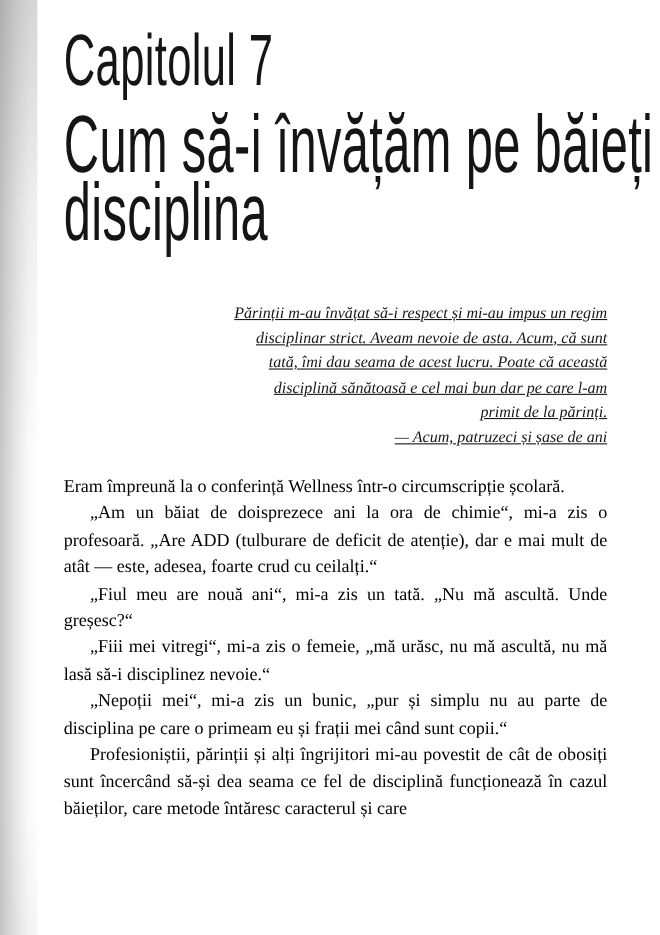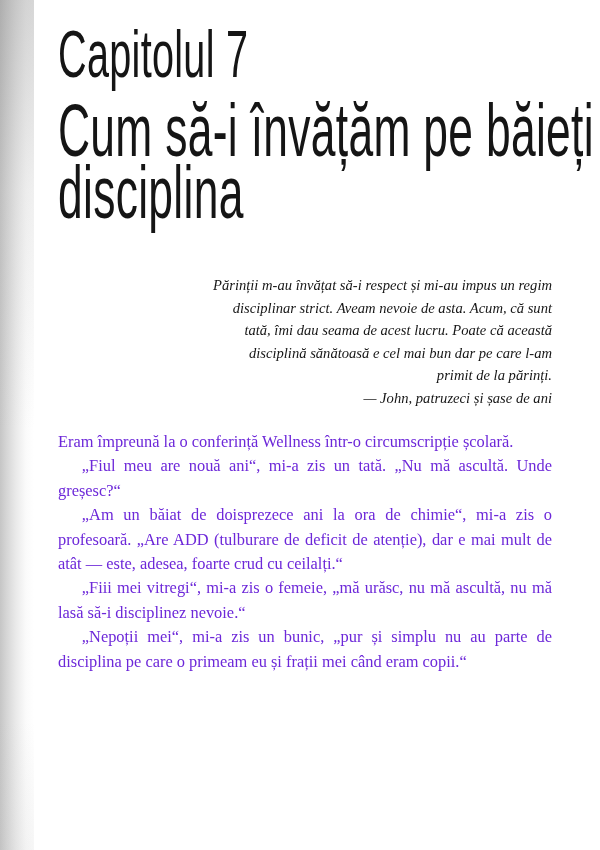--- a/index.html
+++ b/index.html
@@ -85,37 +85,38 @@
   .epigraph {
     position: absolute;
     top: 274px;
     left: 152px;
     width: 342px;
     text-align: right;
     font-style: italic;
     font-size: 14.6px;
     line-height: 22.6px;
     color: #161616;
+    text-decoration: underline;
   }
   .epigraph-attrib {
     display: block;
     white-space: nowrap;
   }
 
   
   .body-text {
     position: absolute;
     top: 430px;
     left: 0;
     width: 494px;
     font-size: 16.4px;
     line-height: 24.4px;
     text-align: justify;
     text-justify: inter-word;
-    color: #6d28d9;
+    color: #000000;
   }
   .body-text p {
     margin: 0;
     text-indent: 1.45em;
   }
   .body-text p.no-indent {
     text-indent: 0;
   }
   .body-text p:last-child {
     text-align: justify;
@@ -131,25 +132,26 @@
   <div class="content">
 
     <div class="chapter-label">Capitolul 7</div>
 
     <div class="chapter-title l1">Cum să-i învățăm pe băieți</div>
 
     <div class="chapter-title l2">disciplina</div>
 
     <div class="epigraph">
       <span>Părinții m-au învățat să-i respect și mi-au impus un regim disciplinar strict. Aveam nevoie de asta. Acum, că sunt tată, îmi dau seama de acest lucru. Poate că această disciplină sănătoasă e cel mai bun dar pe care l-am primit de la părinți.</span>
-      <span class="epigraph-attrib">— John, patruzeci și șase de ani</span>
+      <span class="epigraph-attrib">— Acum, patruzeci și șase de ani</span>
     </div>
 
     <div class="body-text">
       <p class="no-indent">Eram împreună la o conferință Wellness într-o circumscripție școlară.</p>
+      <p>„Am un băiat de doisprezece ani la ora de chimie“, mi-a zis o profesoară. „Are ADD (tulburare de deficit de atenție), dar e mai mult de atât — este, adesea, foarte crud cu ceilalți.“</p>
       <p>„Fiul meu are nouă ani“, mi-a zis un tată. „Nu mă ascultă. Unde greșesc?“</p>
-      <p>„Am un băiat de doisprezece ani la ora de chimie“, mi-a zis o profesoară. „Are ADD (tulburare de deficit de atenție), dar e mai mult de atât — este, adesea, foarte crud cu ceilalți.“</p>
       <p>„Fiii mei vitregi“, mi-a zis o femeie, „mă urăsc, nu mă ascultă, nu mă lasă să-i disciplinez nevoie.“</p>
-      <p>„Nepoții mei“, mi-a zis un bunic, „pur și simplu nu au parte de disciplina pe care o primeam eu și frații mei când eram copii.“</p>
+      <p>„Nepoții mei“, mi-a zis un bunic, „pur și simplu nu au parte de disciplina pe care o primeam eu și frații mei când sunt copii.“</p>
+      <p>Profesioniștii, părinții și alți îngrijitori mi-au povestit de cât de obosiți sunt încercând să-și dea seama ce fel de disciplină funcționează în cazul băieților, care metode întăresc caracterul și care</p>
     </div>
 
   </div>
 </div>
 
 </body></html>

